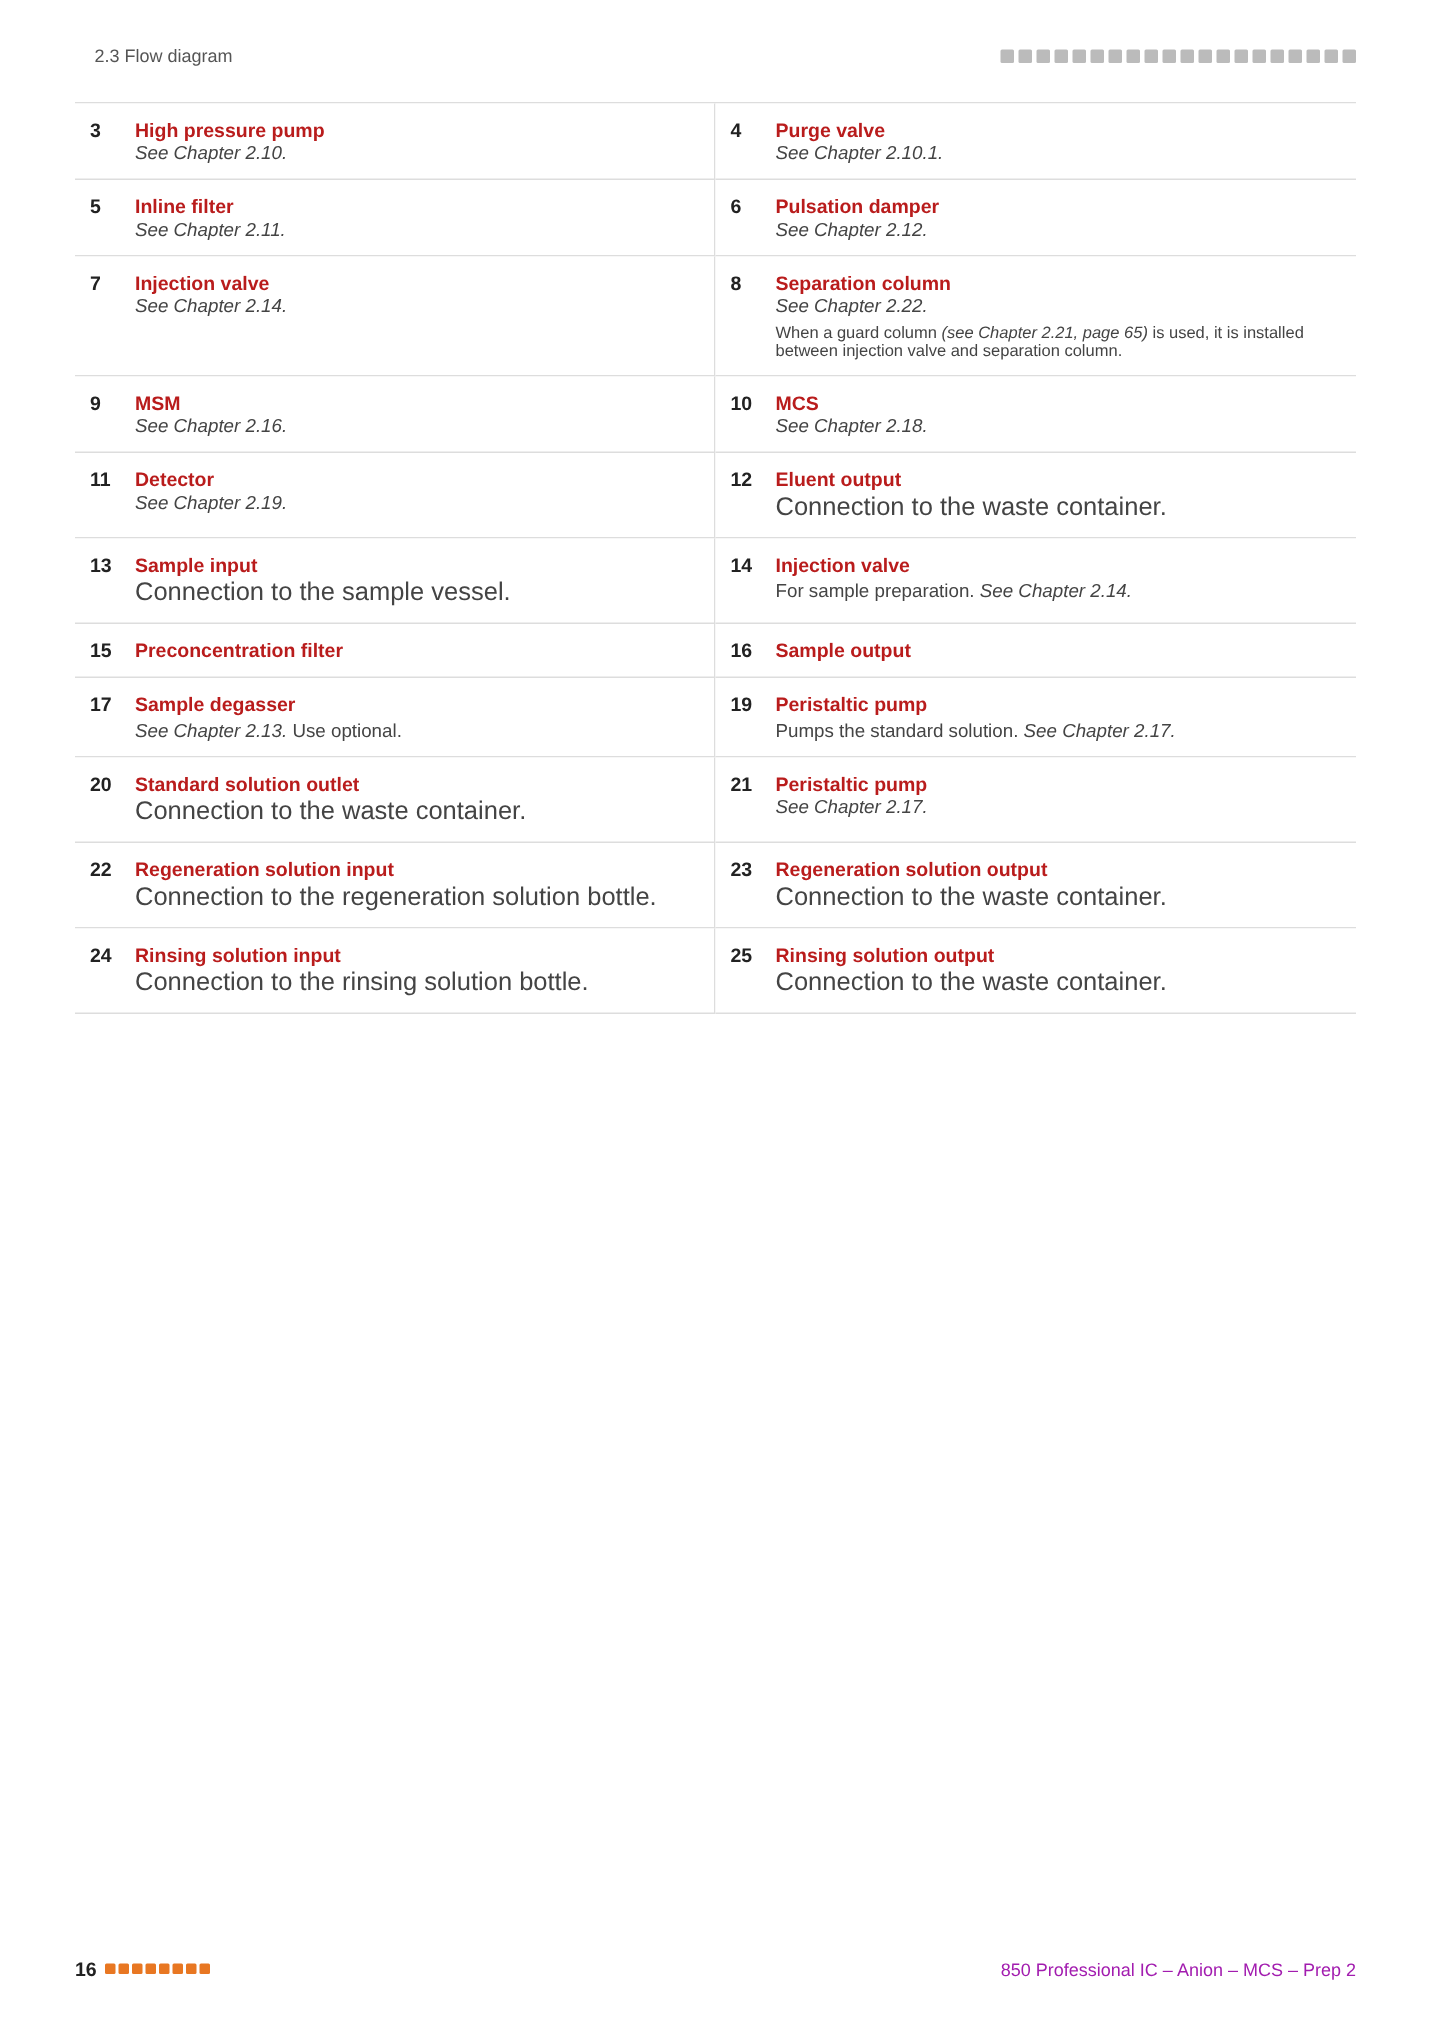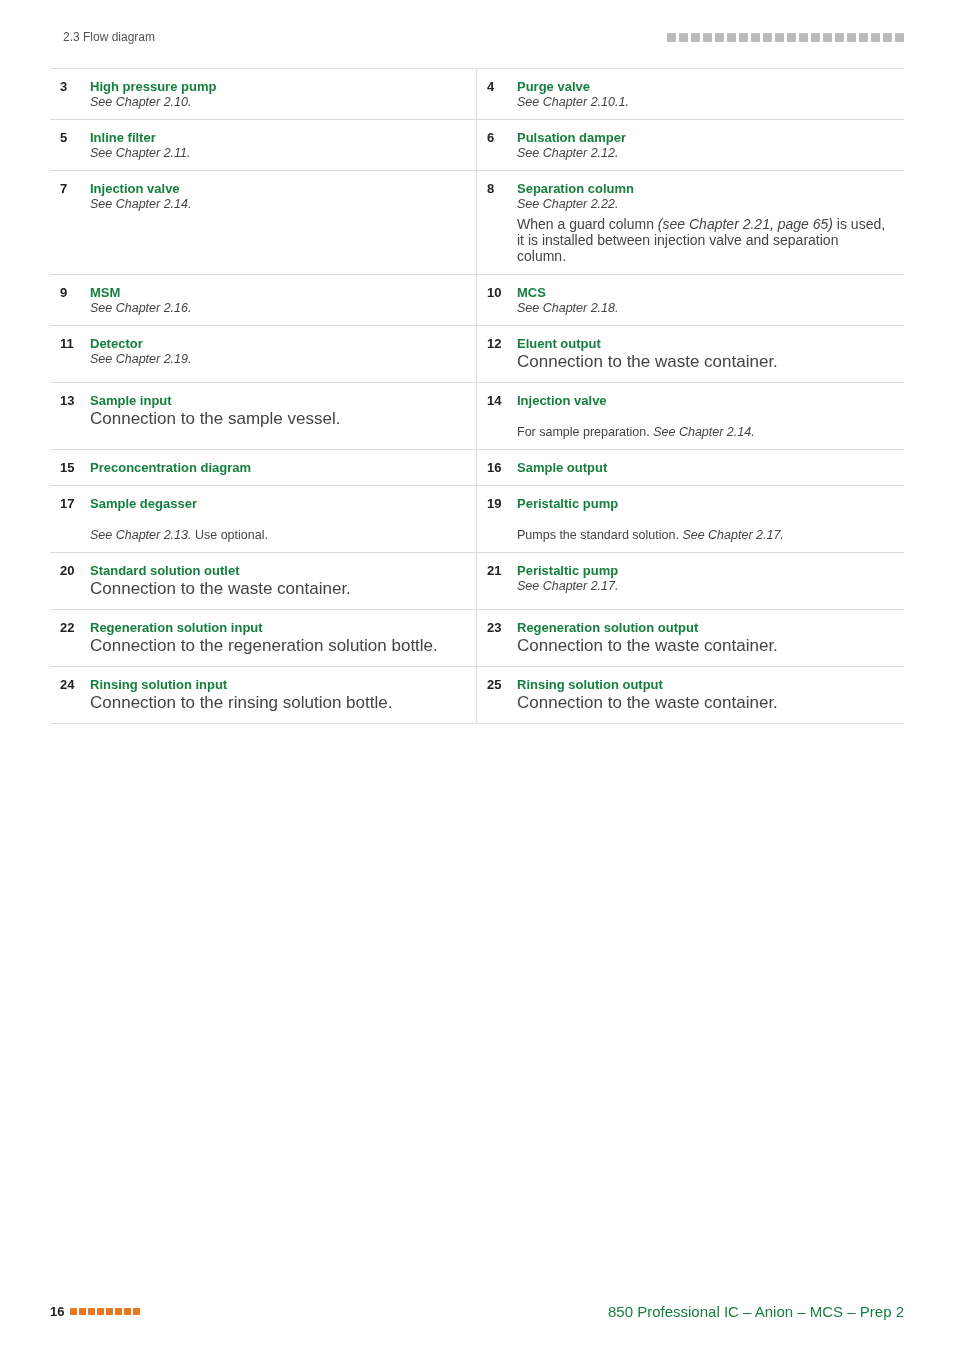--- a/index.html
+++ b/index.html
@@ -64,44 +64,44 @@
       min-width: 20px;
       color: #222;
       flex-shrink: 0;
     }
     .cell-content {
       flex: 1;
     }
     .cell-title {
       font-weight: bold;
       font-size: 13px;
-      color: #15803d;
+      color: #b91c1c;
     }
     .cell-desc {
       font-style: italic;
       font-size: 12.5px;
       color: #444;
       margin-top: 1px;
     }
     .cell-desc-normal {
       font-style: normal;
       font-size: 17px;
       color: #444;
       margin-top: 1px;
     }
     .cell-desc-extra {
       font-style: normal;
-      font-size: 14px;
+      font-size: 11px;
       color: #444;
       margin-top: 5px;
     }
     .cell-desc-mixed {
       font-size: 12.5px;
       color: #444;
-      margin-top: 17px;
+      margin-top: 3px;
     }
     em {
       font-style: italic;
     }
     .footer {
       position: absolute;
       bottom: 30px;
       left: 50px;
       right: 50px;
       display: flex;
@@ -120,22 +120,22 @@
       gap: 2px;
     }
     .footer-dot {
       width: 7px;
       height: 7px;
       background: #e87722;
       border-radius: 1px;
       display: inline-block;
     }
     .footer-right {
-      font-size: 15px;
-      color: #15803d;
+      font-size: 12px;
+      color: #a21caf;
     }
     .tall-cell {
       min-height: 80px;
     }
   </style>
 </head>
 <body>
 
 <div class="page">
 
@@ -247,21 +247,21 @@
       <div class="cell">
         <div class="cell-num">14</div>
         <div class="cell-content">
           <div class="cell-title">Injection valve</div>
           <div class="cell-desc-mixed">For sample preparation. <em>See Chapter 2.14.</em></div>
         </div>
       </div>
       <div class="cell">
         <div class="cell-num">15</div>
         <div class="cell-content">
-          <div class="cell-title">Preconcentration diagram</div>
+          <div class="cell-title">Preconcentration filter</div>
         </div>
       </div>
       <div class="cell">
         <div class="cell-num">16</div>
         <div class="cell-content">
           <div class="cell-title">Sample output</div>
         </div>
       </div>
       <div class="cell">
         <div class="cell-num">17</div>

